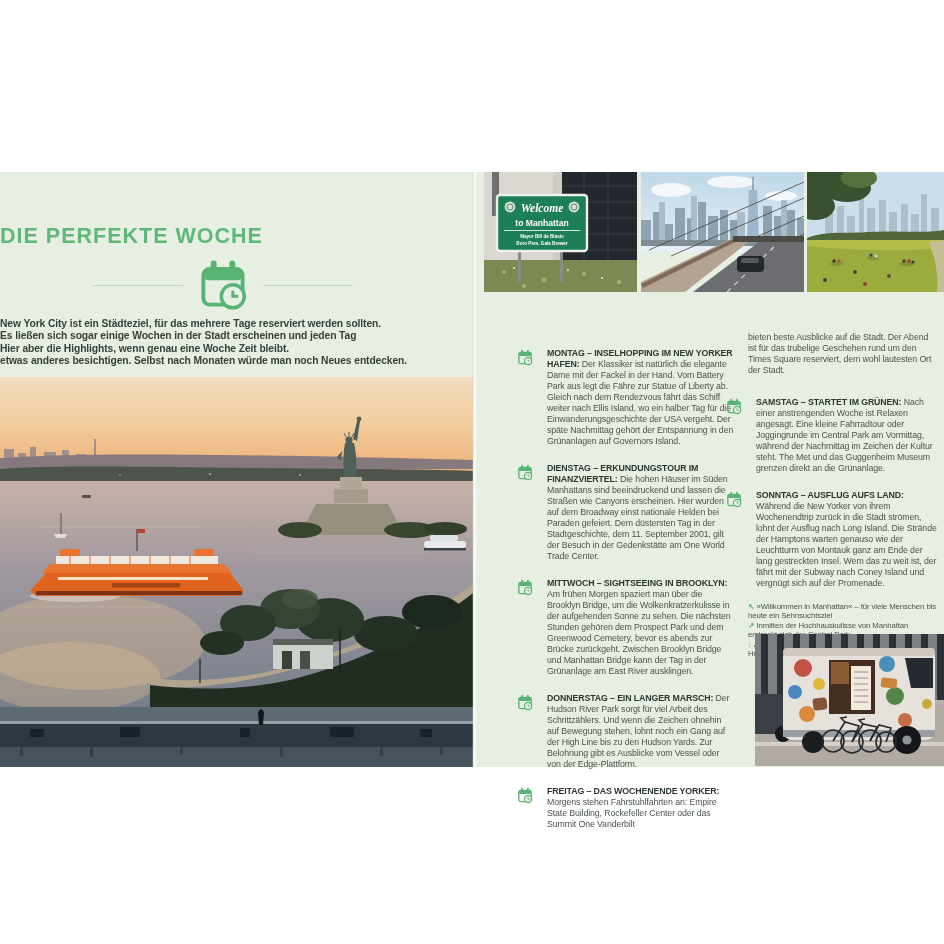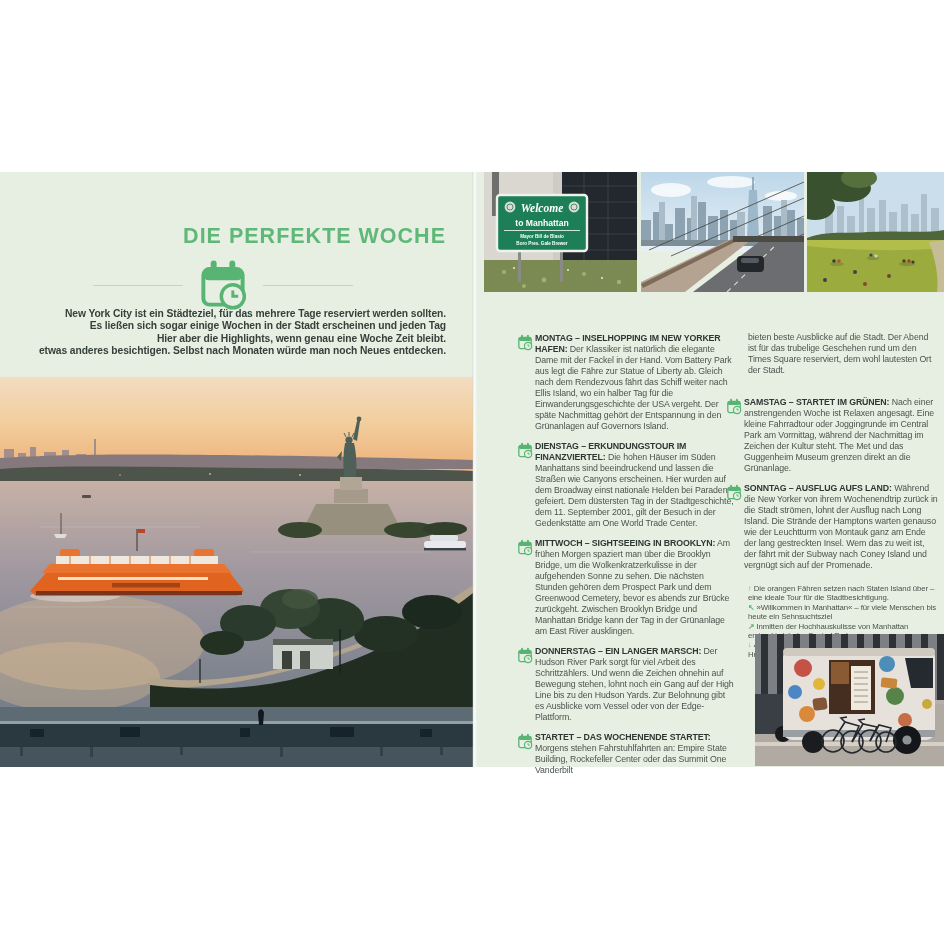--- a/index.html
+++ b/index.html
@@ -5,40 +5,40 @@
   html,body{margin:0;padding:0}
   body{width:944px;height:944px;background:#ffffff;position:relative;overflow:hidden;
        font-family:"Liberation Sans",sans-serif;-webkit-font-smoothing:antialiased}
   .spread{position:absolute;left:0;top:172px;width:944px;height:595px;background:#e7efe3}
   .gutter{position:absolute;left:472px;top:0;width:5px;height:595px;
           background:linear-gradient(90deg,rgba(110,130,110,.12),rgba(255,255,255,.8) 55%,rgba(255,255,255,0));pointer-events:none}
   svg{display:block}
 
   
   .left-page{position:absolute;left:0;top:0;width:473px;height:595px}
-  .page-title{position:absolute;top:52px;left:0;width:446px;text-align:right;
+  .page-title{position:absolute;top:52px;left:0;width:446px;text-align:left;
               font-size:21.5px;font-weight:700;letter-spacing:1px;color:#5fb877}
   .ornament{position:absolute;top:86px;left:0;width:446px;display:flex;align-items:center;justify-content:center;gap:14px}
   .orn-line{width:90px;height:1px;background:#c2d8bd}
-  .intro{position:absolute;top:136px;left:0;width:446px;text-align:right;
+  .intro{position:absolute;top:146px;left:0;width:446px;text-align:left;
          font-size:10.3px;font-weight:700;line-height:12.4px;color:#35403a;letter-spacing:-.1px}
   .intro div{white-space:nowrap}
   .main-photo{position:absolute;left:0;top:205px;width:473px;height:390px}
 
   
   .photo{position:absolute;top:0;height:120px}
   .photo-1{left:484px;width:153px}
   .photo-2{left:641px;width:163px}
   .photo-3{left:807px;width:137px}
 
   .col{position:absolute;top:160px}
   .col-1{left:517px;width:217px}
   .col-2{left:726px;width:212px}
 
-  .day{display:grid;grid-template-columns:16px 1fr;column-gap:2px;margin:1px 0 9px 0}
+  .day{display:grid;grid-template-columns:16px 1fr;column-gap:14px;margin:16px 0 9px 0}
   .cal-icon{width:16px;height:17px;margin-top:1px}
   .day-text,.cont-text{margin:0;font-size:8.8px;line-height:11px;color:#4a544d;letter-spacing:-.12px}
   .day-title{color:#2d3732;font-weight:700}
   .cont-text{margin:0 0 21px 22px}
 
   .captions{margin:13px 0 0 22px;width:190px;font-size:7.8px;line-height:9.4px;color:#49534b;letter-spacing:-.1px}
   .caption{margin:0}
   .cap-marker{color:#5fb877;font-weight:700;padding-right:2px}
 
   .truck-photo{position:absolute;left:755px;top:462px;width:189px;height:132px}
@@ -399,21 +399,21 @@
     </div>
     <div class="day">
       <svg class="cal-icon" viewBox="0 0 20 22">
           <rect x="2" y="4.5" width="16" height="14.5" rx="2.5" fill="none" stroke="#57b472" stroke-width="1.7"></rect>
           <rect x="2" y="4.5" width="16" height="4.6" rx="2.2" fill="#57b472"></rect>
           <rect x="5" y="1" width="2.4" height="5" rx="1.2" fill="#57b472"></rect>
           <rect x="12.6" y="1" width="2.4" height="5" rx="1.2" fill="#57b472"></rect>
           <circle cx="14" cy="15.6" r="4.7" fill="#e7efe3" stroke="#57b472" stroke-width="1.5"></circle>
           <path d="M14 13.2 V15.6 H16.2" stroke="#57b472" stroke-width="1.2" fill="none"></path>
         </svg>
-      <p class="day-text"><b class="day-title">STARTET – DAS WOCHENENDE STARTET:</b> <span>Morgens stehen Fahrstuhlfahrten an: Empire State Building, Rockefeller Center oder das Summit One Vanderbilt</span></p>
+      <p class="day-text"><b class="day-title">FREITAG – DAS WOCHENENDE YORKER:</b> <span>Morgens stehen Fahrstuhlfahrten an: Empire State Building, Rockefeller Center oder das Summit One Vanderbilt</span></p>
     </div>
   </div>
 
   <div class="col col-2">
     <p class="cont-text">bieten beste Ausblicke auf die Stadt. Der Abend ist für das trubelige Geschehen rund um den Times Square reserviert, dem wohl lautesten Ort der Stadt.</p>
     <div class="day">
       <svg class="cal-icon" viewBox="0 0 20 22">
           <rect x="2" y="4.5" width="16" height="14.5" rx="2.5" fill="none" stroke="#57b472" stroke-width="1.7"></rect>
           <rect x="2" y="4.5" width="16" height="4.6" rx="2.2" fill="#57b472"></rect>
           <rect x="5" y="1" width="2.4" height="5" rx="1.2" fill="#57b472"></rect>
@@ -429,21 +429,20 @@
           <rect x="2" y="4.5" width="16" height="4.6" rx="2.2" fill="#57b472"></rect>
           <rect x="5" y="1" width="2.4" height="5" rx="1.2" fill="#57b472"></rect>
           <rect x="12.6" y="1" width="2.4" height="5" rx="1.2" fill="#57b472"></rect>
           <circle cx="14" cy="15.6" r="4.7" fill="#e7efe3" stroke="#57b472" stroke-width="1.5"></circle>
           <path d="M14 13.2 V15.6 H16.2" stroke="#57b472" stroke-width="1.2" fill="none"></path>
         </svg>
       <p class="day-text"><b class="day-title">SONNTAG – AUSFLUG AUFS LAND:</b> <span>Während die New Yorker von ihrem Wochenendtrip zurück in die Stadt strömen, lohnt der Ausflug nach Long Island. Die Strände der Hamptons warten genauso wie der Leuchtturm von Montauk ganz am Ende der lang gestreckten Insel. Wem das zu weit ist, der fährt mit der Subway nach Coney Island und vergnügt sich auf der Promenade.</span></p>
     </div>
 
     <div class="captions">
-      <p class="caption"><span class="cap-marker">↑</span><span>Die orangen Fähren setzen nach Staten Island über – eine ideale Tour für die Stadtbesichtigung.</span></p>
       <p class="caption"><span class="cap-marker">↖</span><span>»Willkommen in Manhattan« – für viele Menschen bis heute ein Sehnsuchtsziel</span></p>
       <p class="caption"><span class="cap-marker">↗</span><span>Inmitten der Hochhauskulisse von Manhattan erstreckt sich der Central Park.</span></p>
       <p class="caption"><span class="cap-marker">↓</span><span>An beinahe jeder Ecke gibt es die Möglichkeit, seinen Hunger zu stillen.</span></p>
     </div>
   </div>
 
   <svg class="truck-photo" viewBox="0 0 189 132" preserveAspectRatio="none">
     <rect x="0" y="0" width="189" height="72" fill="#7c7f83"></rect>
     <g fill="#2e3237">
       <rect x="6" y="0" width="7" height="68"></rect>

